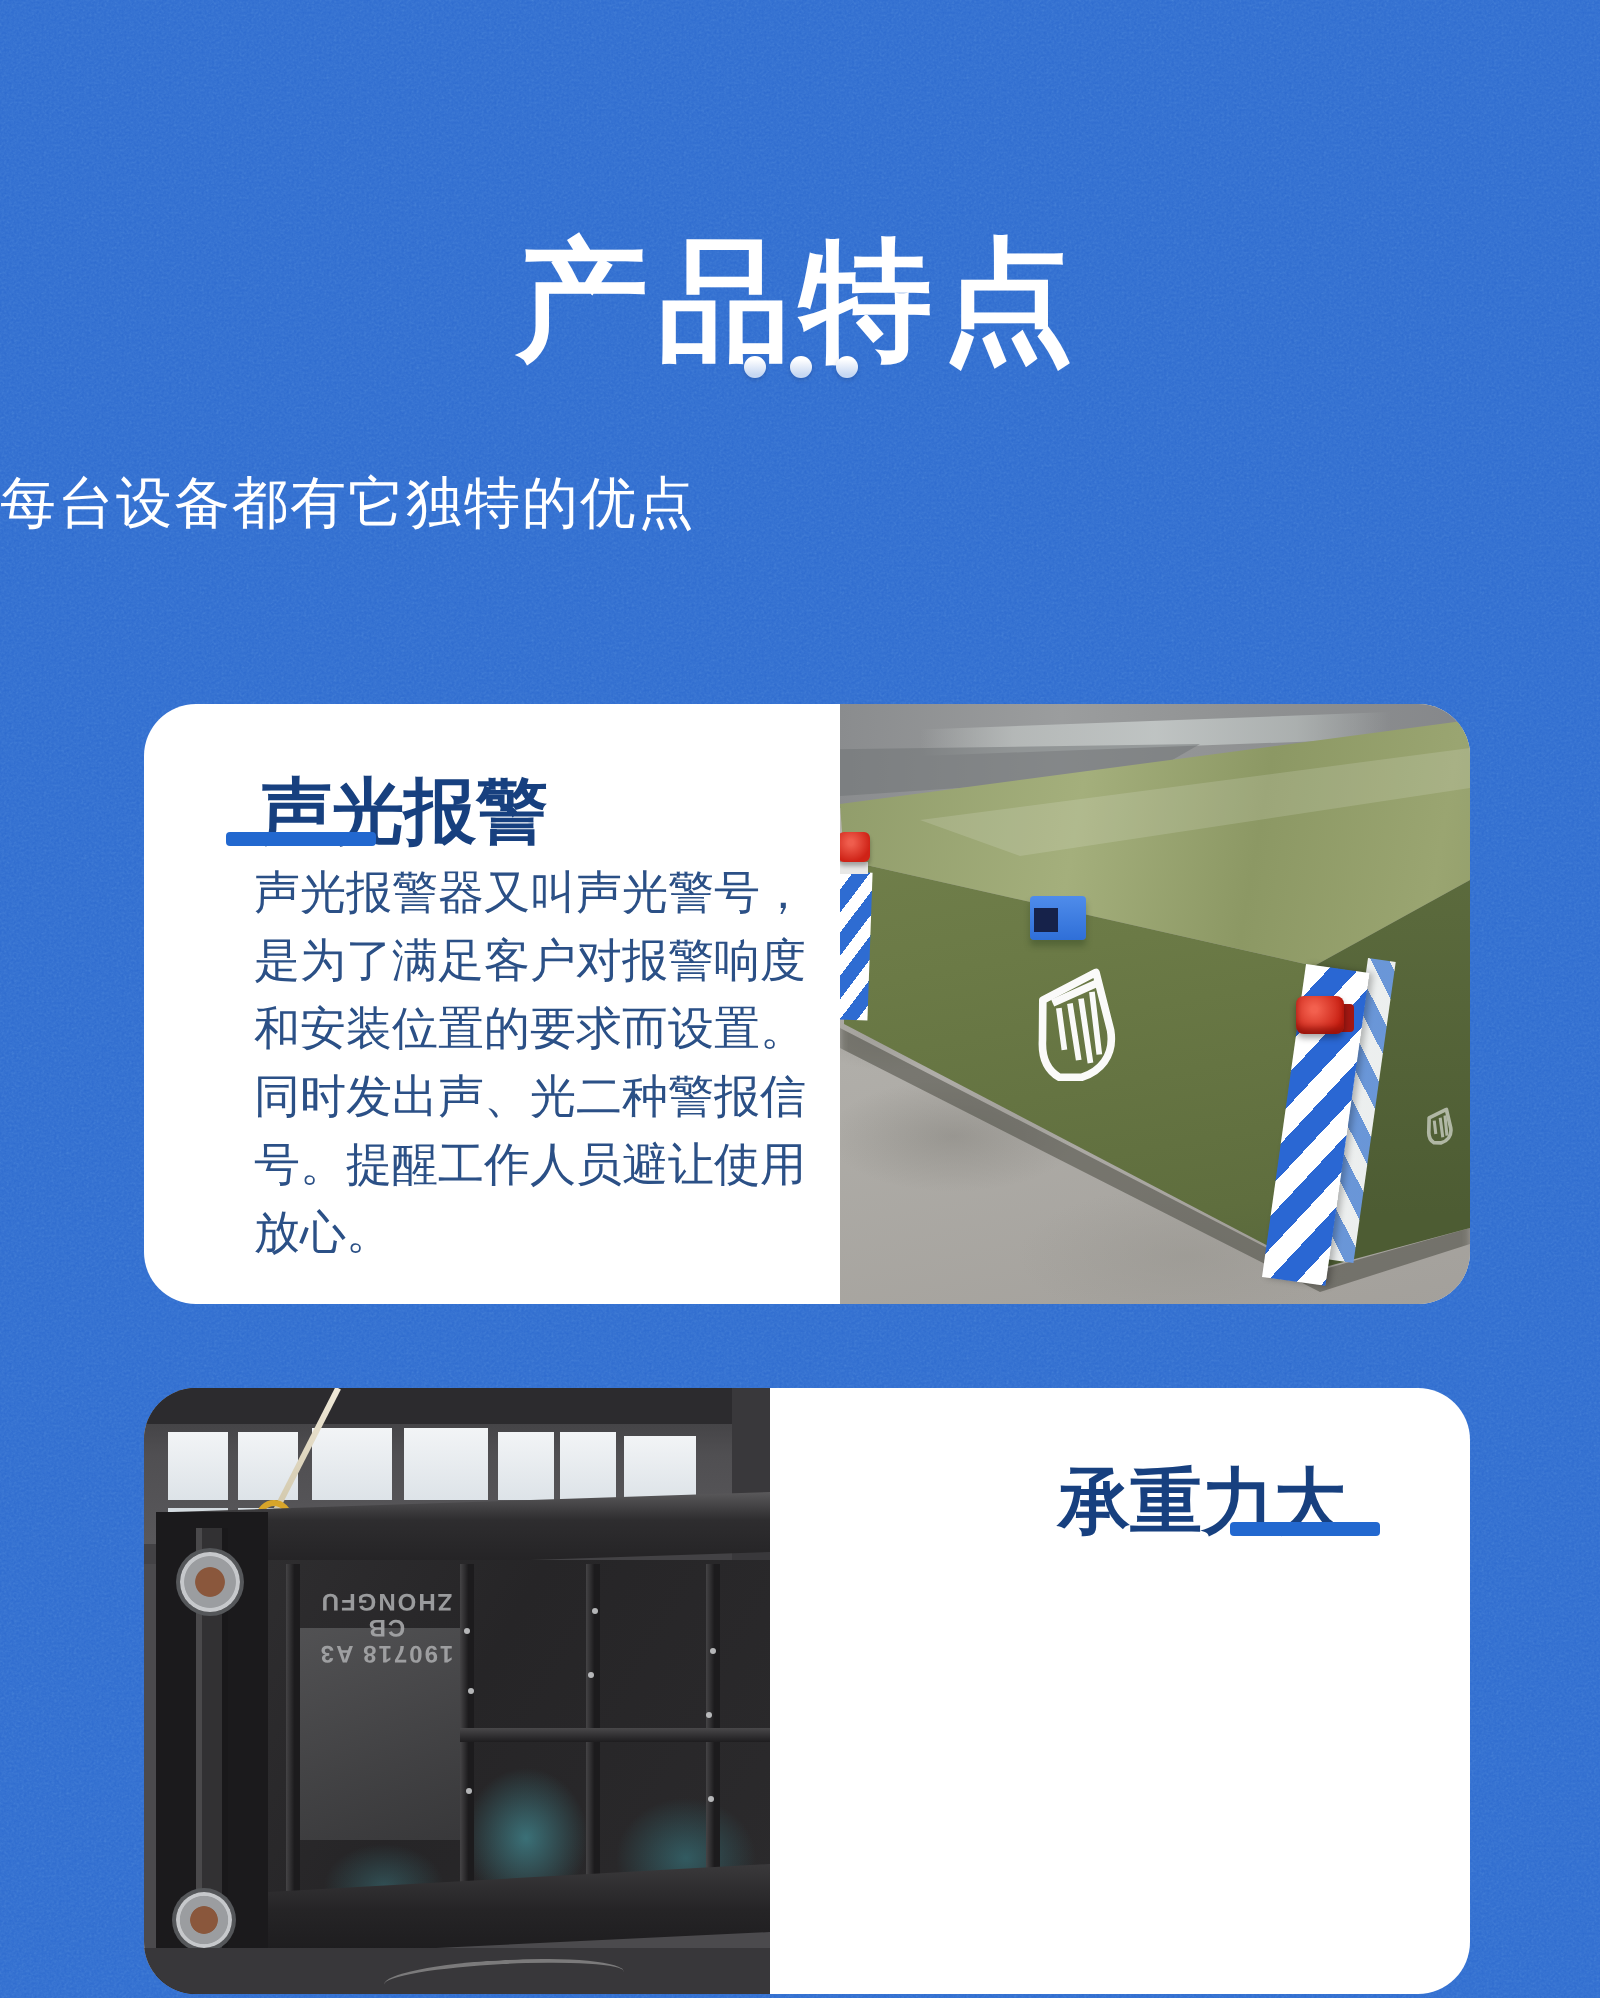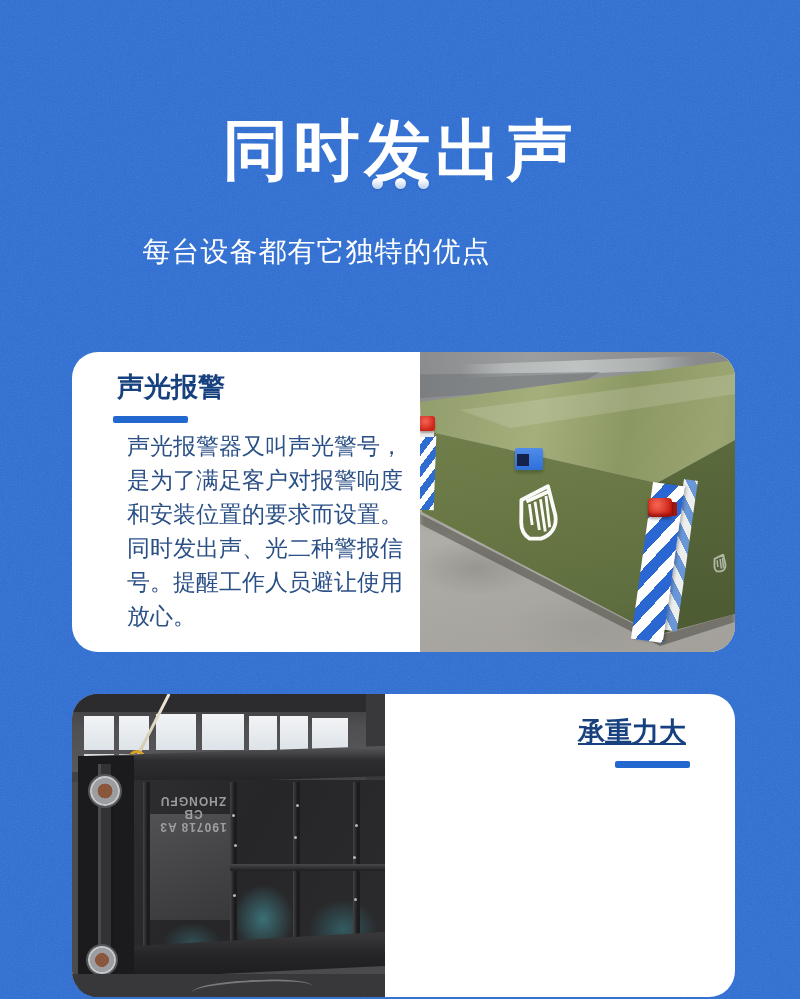--- a/index.html
+++ b/index.html
@@ -7,30 +7,30 @@
         font-family:"Liberation Sans",sans-serif;}
   .bg-noise{position:absolute;left:0;top:0;width:800px;height:999px;mix-blend-mode:soft-light;opacity:.5;pointer-events:none;}
 
   
   .main-title{position:absolute;top:62px;left:0;width:800px;text-align:center;
               font-size:66px;font-weight:800;color:#ffffff;letter-spacing:5px;}
   .dots{position:absolute;top:178px;left:0;width:800px;display:flex;justify-content:center;gap:12px;}
   .dot{width:11px;height:11px;border-radius:50%;
        background:linear-gradient(180deg,#ffffff 15%,#c7d8f2 85%);
        box-shadow:0 1px 2px rgba(25,55,120,.3);}
-  .subtitle{position:absolute;top:233px;left:0;width:633px;text-align:center;
+  .subtitle{position:absolute;top:233px;left:0;width:633px;
             font-size:28px;font-weight:500;color:#ffffff;letter-spacing:1px;}
 
   
   .card{position:absolute;left:72px;width:663px;background:#ffffff;border-radius:26px;overflow:hidden;}
   .card1{top:352px;height:300px;}
   .card2{top:694px;height:303px;}
-  .f-title{position:absolute;font-size:27px;font-weight:800;color:#17407f;margin:4px;}
+  .f-title{position:absolute;font-size:36px;font-weight:800;color:#17407f;margin:17px;}
   .card1 .f-title{left:41px;top:13px;}
-  .card2 .f-title{right:45px;top:16px;text-align:left;text-decoration:underline;}
+  .card2 .f-title{right:45px;top:16px;text-align:left;}
   .bar{position:absolute;width:75px;height:7px;background:#2268cf;border-radius:2px;}
   .card1 .bar{left:41px;top:64px;}
   .card2 .bar{right:45px;top:67px;}
   .f-body{position:absolute;font-size:23px;line-height:34px;color:#2b5086;
           white-space:pre-line;margin:0;}
   .card1 .f-body{left:55px;top:77px;width:310px;}
   .card2 .f-body{left:346px;top:77px;width:290px;font-size:24px;}
 
   
   .photo1{position:absolute;right:0;top:0;width:315px;height:300px;overflow:hidden;background:#b2b0ab;}
@@ -137,21 +137,21 @@
 <div class="page">
 
   <svg class="bg-noise">
     <filter id="bgnoise">
         <feTurbulence type="fractalNoise" baseFrequency="0.8" numOctaves="2" stitchTiles="stitch"></feTurbulence>
         <feColorMatrix type="saturate" values="0"></feColorMatrix>
       </filter>
     <rect width="100%" height="100%" filter="url(#bgnoise)"></rect>
   </svg>
 
-  <h1 class="main-title">同时发出声</h1>
+  <h1 class="main-title">产品特点</h1>
 
   <div class="dots">
     <span class="dot"></span>
     <span class="dot"></span>
     <span class="dot"></span>
   </div>
 
   <div class="subtitle">每台设备都有它独特的优点</div>
 
   <section class="card card1">

